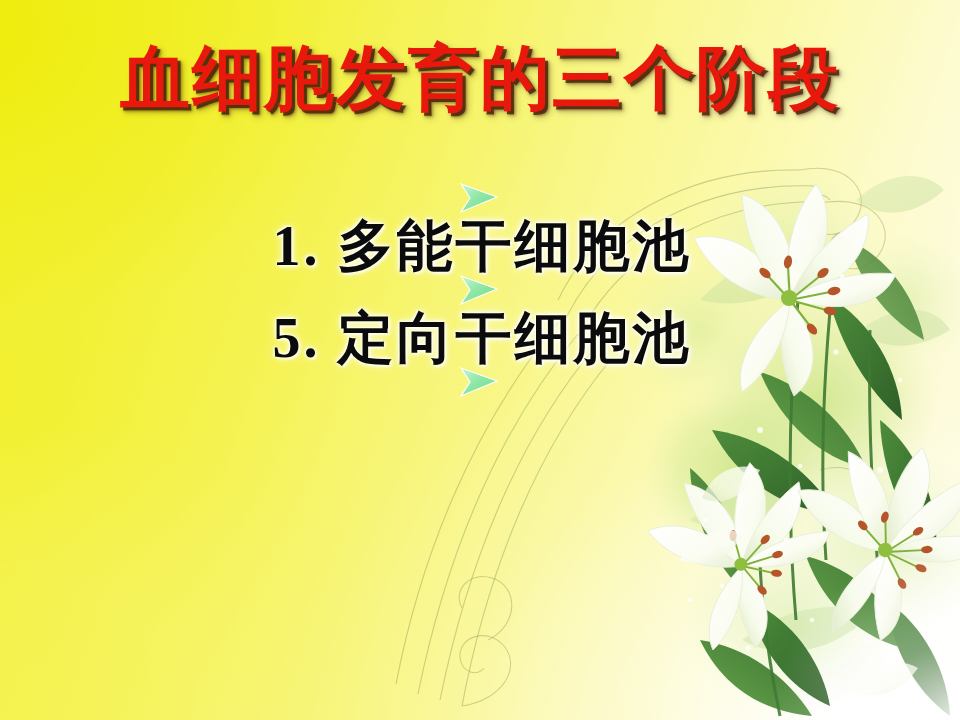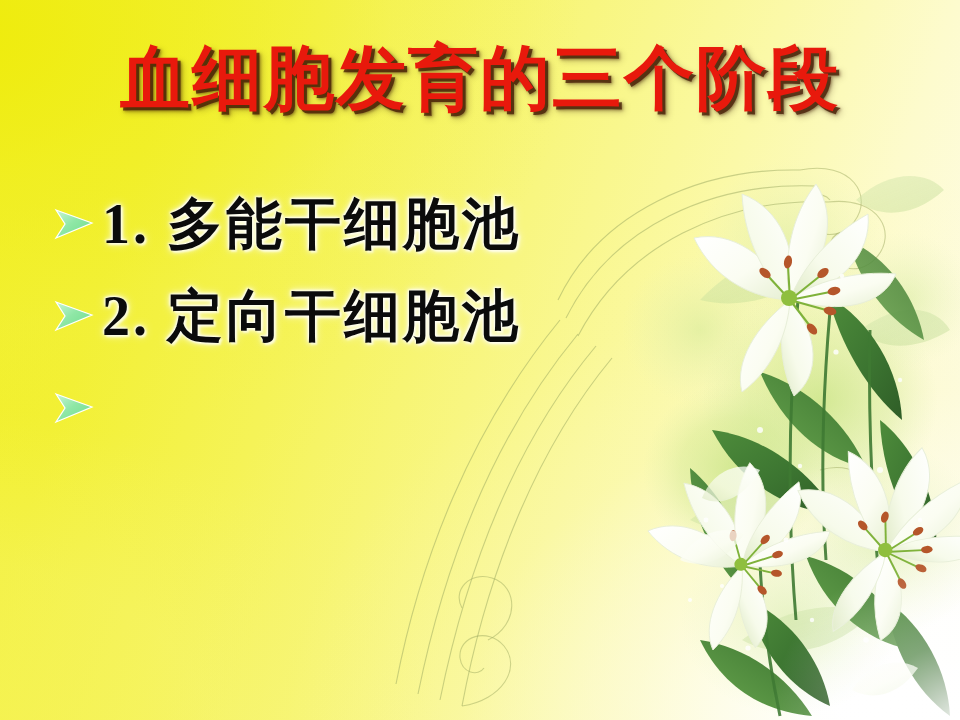--- a/index.html
+++ b/index.html
@@ -106,20 +106,21 @@
     position: absolute;
     left: 52px;
     top: 178px;
     width: 860px;
     z-index: 6;
   }
   .bullet-row {
     display: flex;
     align-items: center;
     height: 92px;
+    flex-direction: column;
   }
   .bullet-marker {
     flex: 0 0 auto;
     width: 46px;
     height: 40px;
     margin-right: 4px;
     display: flex;
     align-items: center;
     justify-content: flex-start;
   }
@@ -383,21 +384,21 @@
           <defs>
             <linearGradient id="arrG2" x1="0%" y1="0%" x2="100%" y2="100%">
               <stop offset="0%" stop-color="#c8f5d4"></stop>
               <stop offset="45%" stop-color="#8fe7a6"></stop>
               <stop offset="100%" stop-color="#6fdc8c"></stop>
             </linearGradient>
           </defs>
           <path d="M 4 5 L 40 18 L 4 33 L 13 19 Z" fill="url(#arrG2)" stroke="#ffffff" stroke-width="1.2"></path>
         </svg>
       </span>
-      <span class="bullet-text">2. 定向干细胞池</span>
+      <span class="bullet-text">5. 定向干细胞池</span>
     </div>
 
     <div class="bullet-row">
       <span class="bullet-marker">
         <svg width="44" height="38" viewBox="0 0 44 38">
           <defs>
             <linearGradient id="arrG3" x1="0%" y1="0%" x2="100%" y2="100%">
               <stop offset="0%" stop-color="#c8f5d4"></stop>
               <stop offset="45%" stop-color="#8fe7a6"></stop>
               <stop offset="100%" stop-color="#6fdc8c"></stop>

